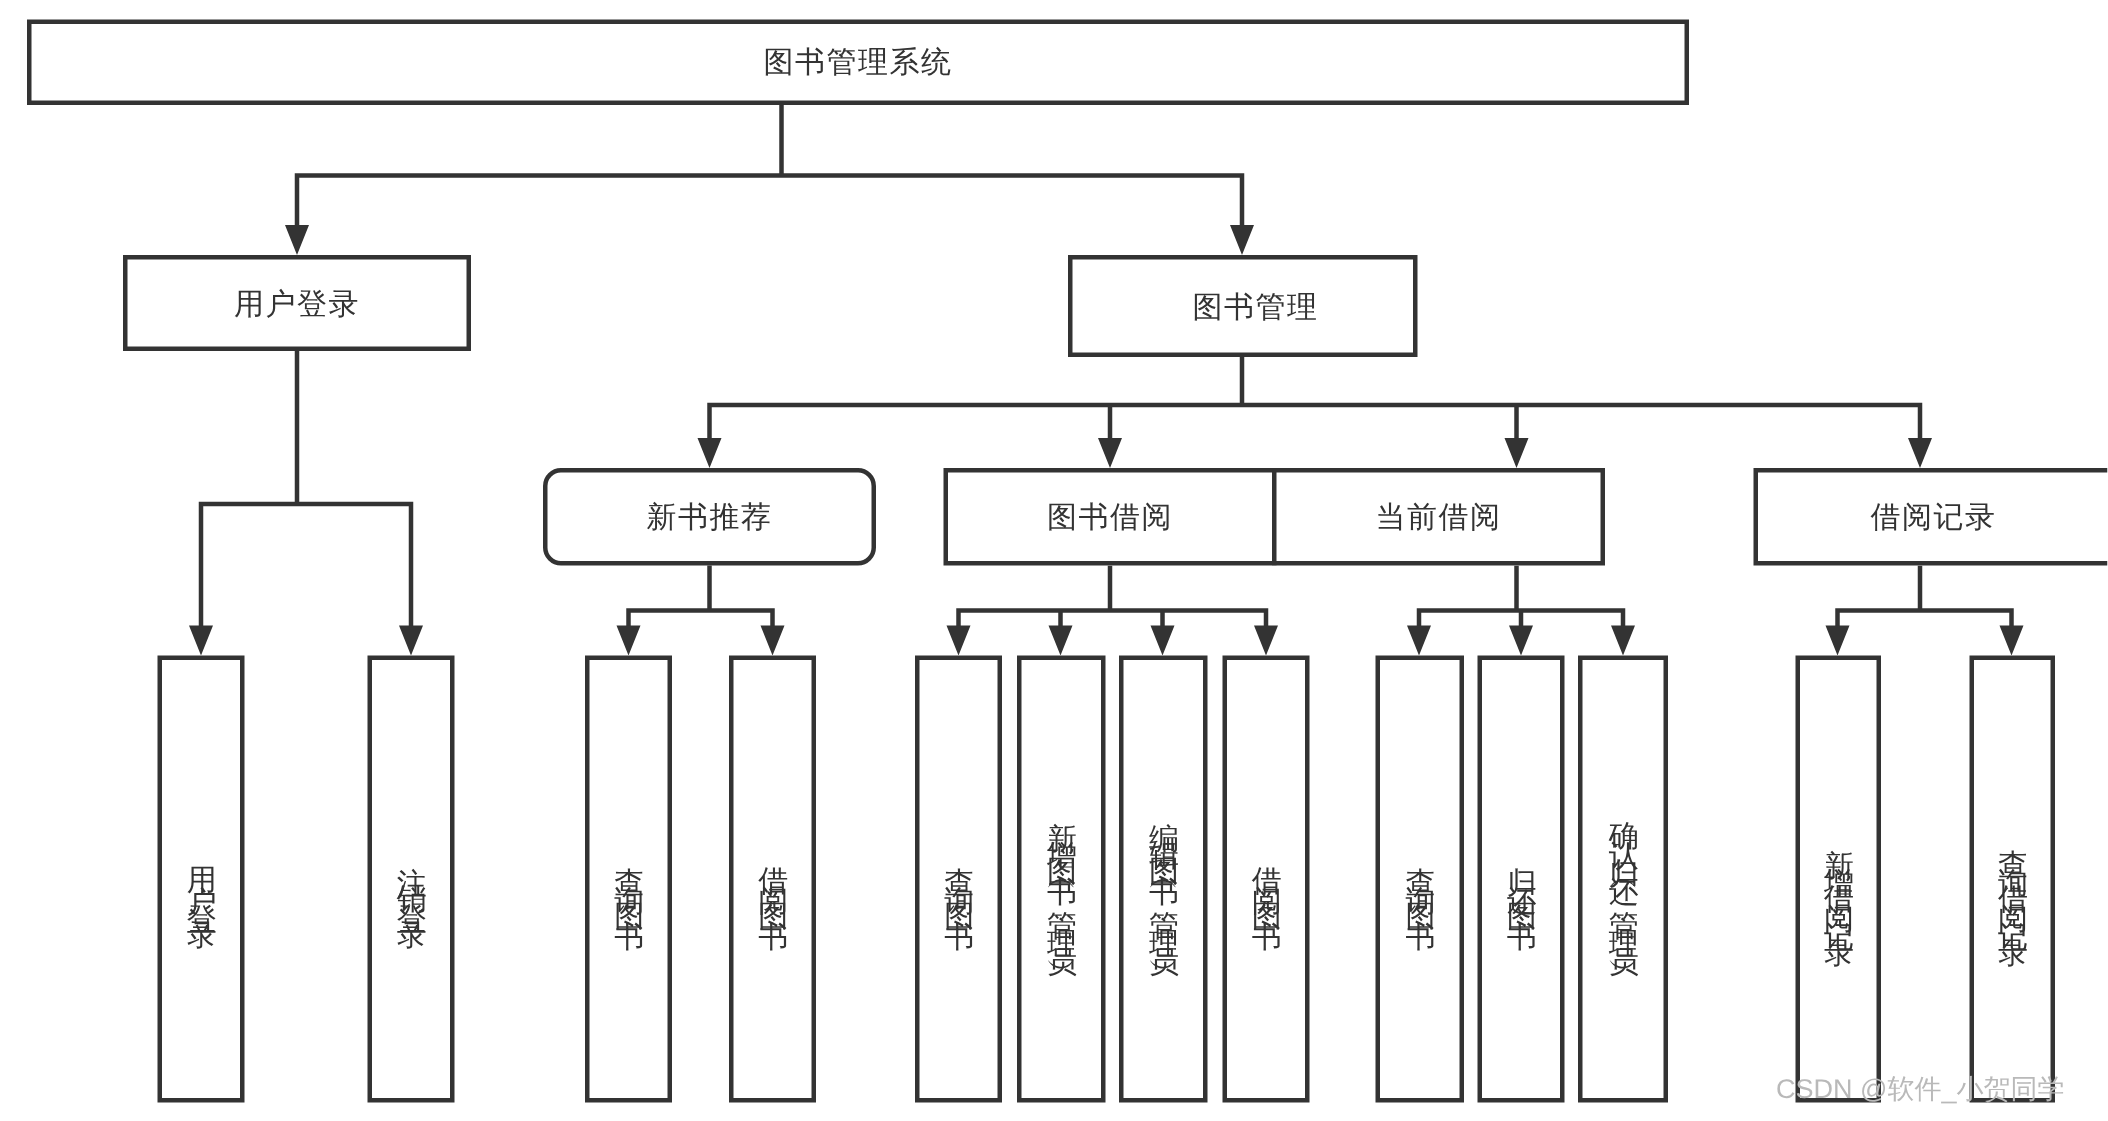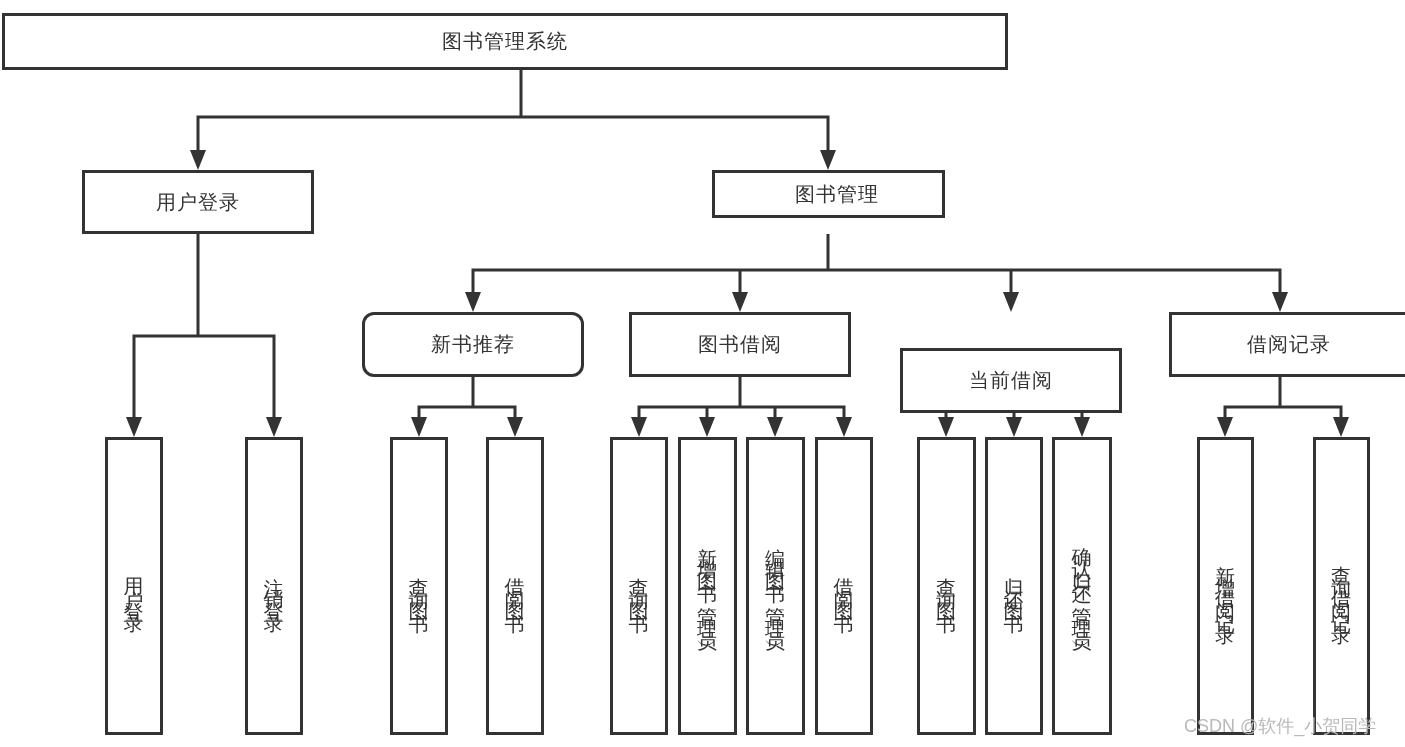--- a/index.html
+++ b/index.html
@@ -57,38 +57,38 @@
     <path d="M740,377 V408.5 M637.5,407 H845.5 M639,407 V418 M707,407 V418 M775,407 V418 M844,407 V418" stroke="#333333" stroke-width="3" fill="none"></path>
     <path fill="#333333" d="M631,417 L647,417 L639,437 Z M699,417 L715,417 L707,437 Z M767,417 L783,417 L775,437 Z M836,417 L852,417 L844,437 Z"></path>
 
     <path d="M1011,377 V408.5 M944.5,407 H1083.5 M946,407 V418 M1014,407 V418 M1082,407 V418" stroke="#333333" stroke-width="3" fill="none"></path>
     <path fill="#333333" d="M938,417 L954,417 L946,437 Z M1006,417 L1022,417 L1014,437 Z M1074,417 L1090,417 L1082,437 Z"></path>
 
     <path d="M1280,377 V408.5 M1223.5,407 H1342.5 M1225,407 V418 M1341,407 V418" stroke="#333333" stroke-width="3" fill="none"></path>
     <path fill="#333333" d="M1217,417 L1233,417 L1225,437 Z M1333,417 L1349,417 L1341,437 Z"></path>
   </svg>
 
-  <div class="box" style="left:2px;top:13px;width:1006px;height:57px;font-family:Liberation Mono, monospace;">
+  <div class="box" style="left:18px;top:13px;width:1108px;height:57px;font-family:Liberation Mono, monospace;">
     <span class="hlabel">图书管理系统</span>
   </div>
 
   <div class="box" style="left:82px;top:170px;width:232px;height:64px;">
     <span class="hlabel">用户登录</span>
   </div>
-  <div class="box" style="left:712px;top:170px;width:233px;height:48px;padding-left:17px;">
+  <div class="box" style="left:712px;top:170px;width:233px;height:68px;padding-left:17px;">
     <span class="hlabel">图书管理</span>
   </div>
 
   <div class="box" style="left:362px;top:312px;width:222px;height:65px;border-radius:12px;">
     <span class="hlabel">新书推荐</span>
   </div>
   <div class="box" style="left:629px;top:312px;width:222px;height:65px;text-align:right;">
     <span class="hlabel">图书借阅</span>
   </div>
-  <div class="box" style="left:900px;top:312px;width:222px;height:65px;margin-top:36px;">
+  <div class="box" style="left:848px;top:312px;width:222px;height:65px;">
     <span class="hlabel">当前借阅</span>
   </div>
   <div class="box" style="left:1169px;top:312px;width:240px;height:65px;">
     <span class="hlabel">借阅记录</span>
   </div>
 
   <div class="box" style="left:105px;top:437px;width:58px;height:298px;">
     <span class="vlabel">用户登录</span>
   </div>
   <div class="box" style="left:245px;top:437px;width:58px;height:298px;">

